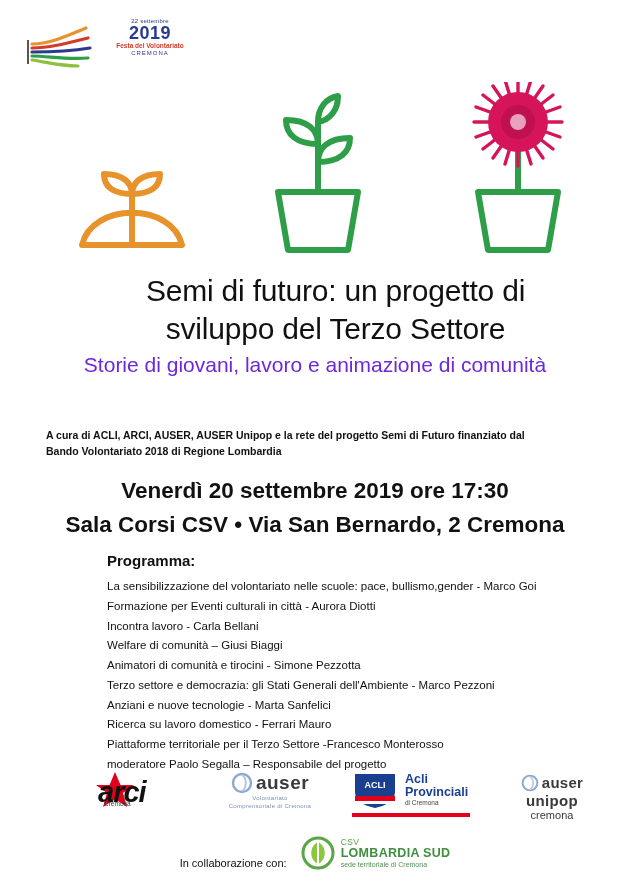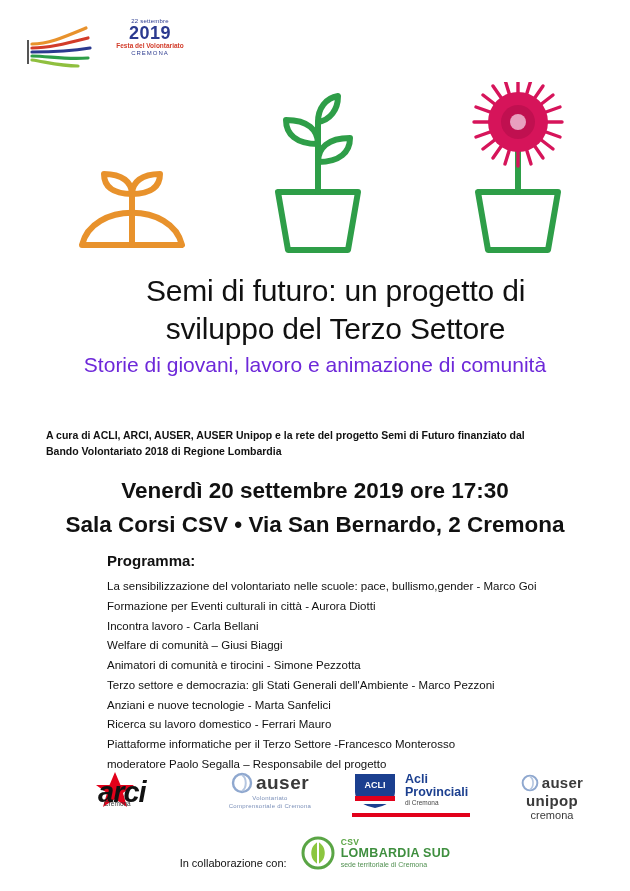--- a/index.html
+++ b/index.html
@@ -226,21 +226,21 @@
     gap: 14px;
   }
   .collab-text {
     font-size: 11px;
     color: #111;
     margin-top: 20px;
   }
   .csv-text {
     line-height: 1.08;
   }
-  .csv-l1 { font-size: 8.5px; color: #5aa545; font-weight: bold; letter-spacing: .4px;}
+  .csv-l1 { font-size: 8.5px; color: #5aa545; font-weight: normal; letter-spacing: .4px;}
   .csv-l2 { font-size: 12.5px; color: #3f8f3f; font-weight: bold; letter-spacing: .3px; text-align: right;}
   .csv-l3 { font-size: 7px; color: #4f8f4f; }
 </style>
 </head>
 <body>
 
 <div class="festa-logo">
   <svg width="80" height="56" viewBox="0 0 80 56">
     <g stroke-width="3.2" fill="none" stroke-linecap="round">
       <path d="M6 30 C22 30, 36 24, 60 14" stroke="#e8922c"></path>
@@ -335,21 +335,21 @@
   <div class="programma-title">Programma:</div>
   <ul class="programma-list">
     <li>La sensibilizzazione del volontariato nelle scuole: pace, bullismo,gender - Marco Goi</li>
     <li>Formazione per Eventi culturali in città - Aurora Diotti</li>
     <li>Incontra lavoro - Carla Bellani</li>
     <li>Welfare di comunità – Giusi Biaggi</li>
     <li>Animatori di comunità e tirocini - Simone Pezzotta</li>
     <li>Terzo settore e democrazia: gli Stati Generali dell'Ambiente - Marco Pezzoni</li>
     <li>Anziani e nuove tecnologie - Marta Sanfelici</li>
     <li>Ricerca su lavoro domestico - Ferrari Mauro</li>
-    <li>Piattaforme informatiche per il Terzo Settore -Francesco Monterosso</li>
+    <li>Piattaforme territoriale per il Terzo Settore -Francesco Monterosso</li>
     <li>moderatore Paolo Segalla – Responsabile del progetto</li>
   </ul>
 </div>
 
 <div class="sponsors">
 
   <div class="sponsor arci">
     <div class="arci-wrap">
       <svg width="40" height="40" viewBox="0 0 40 40">
         <polygon points="20,2 25.5,15 39,15 28,23 32,37 20,29 8,37 12,23 1,15 14.5,15" fill="#e2001a"></polygon>

